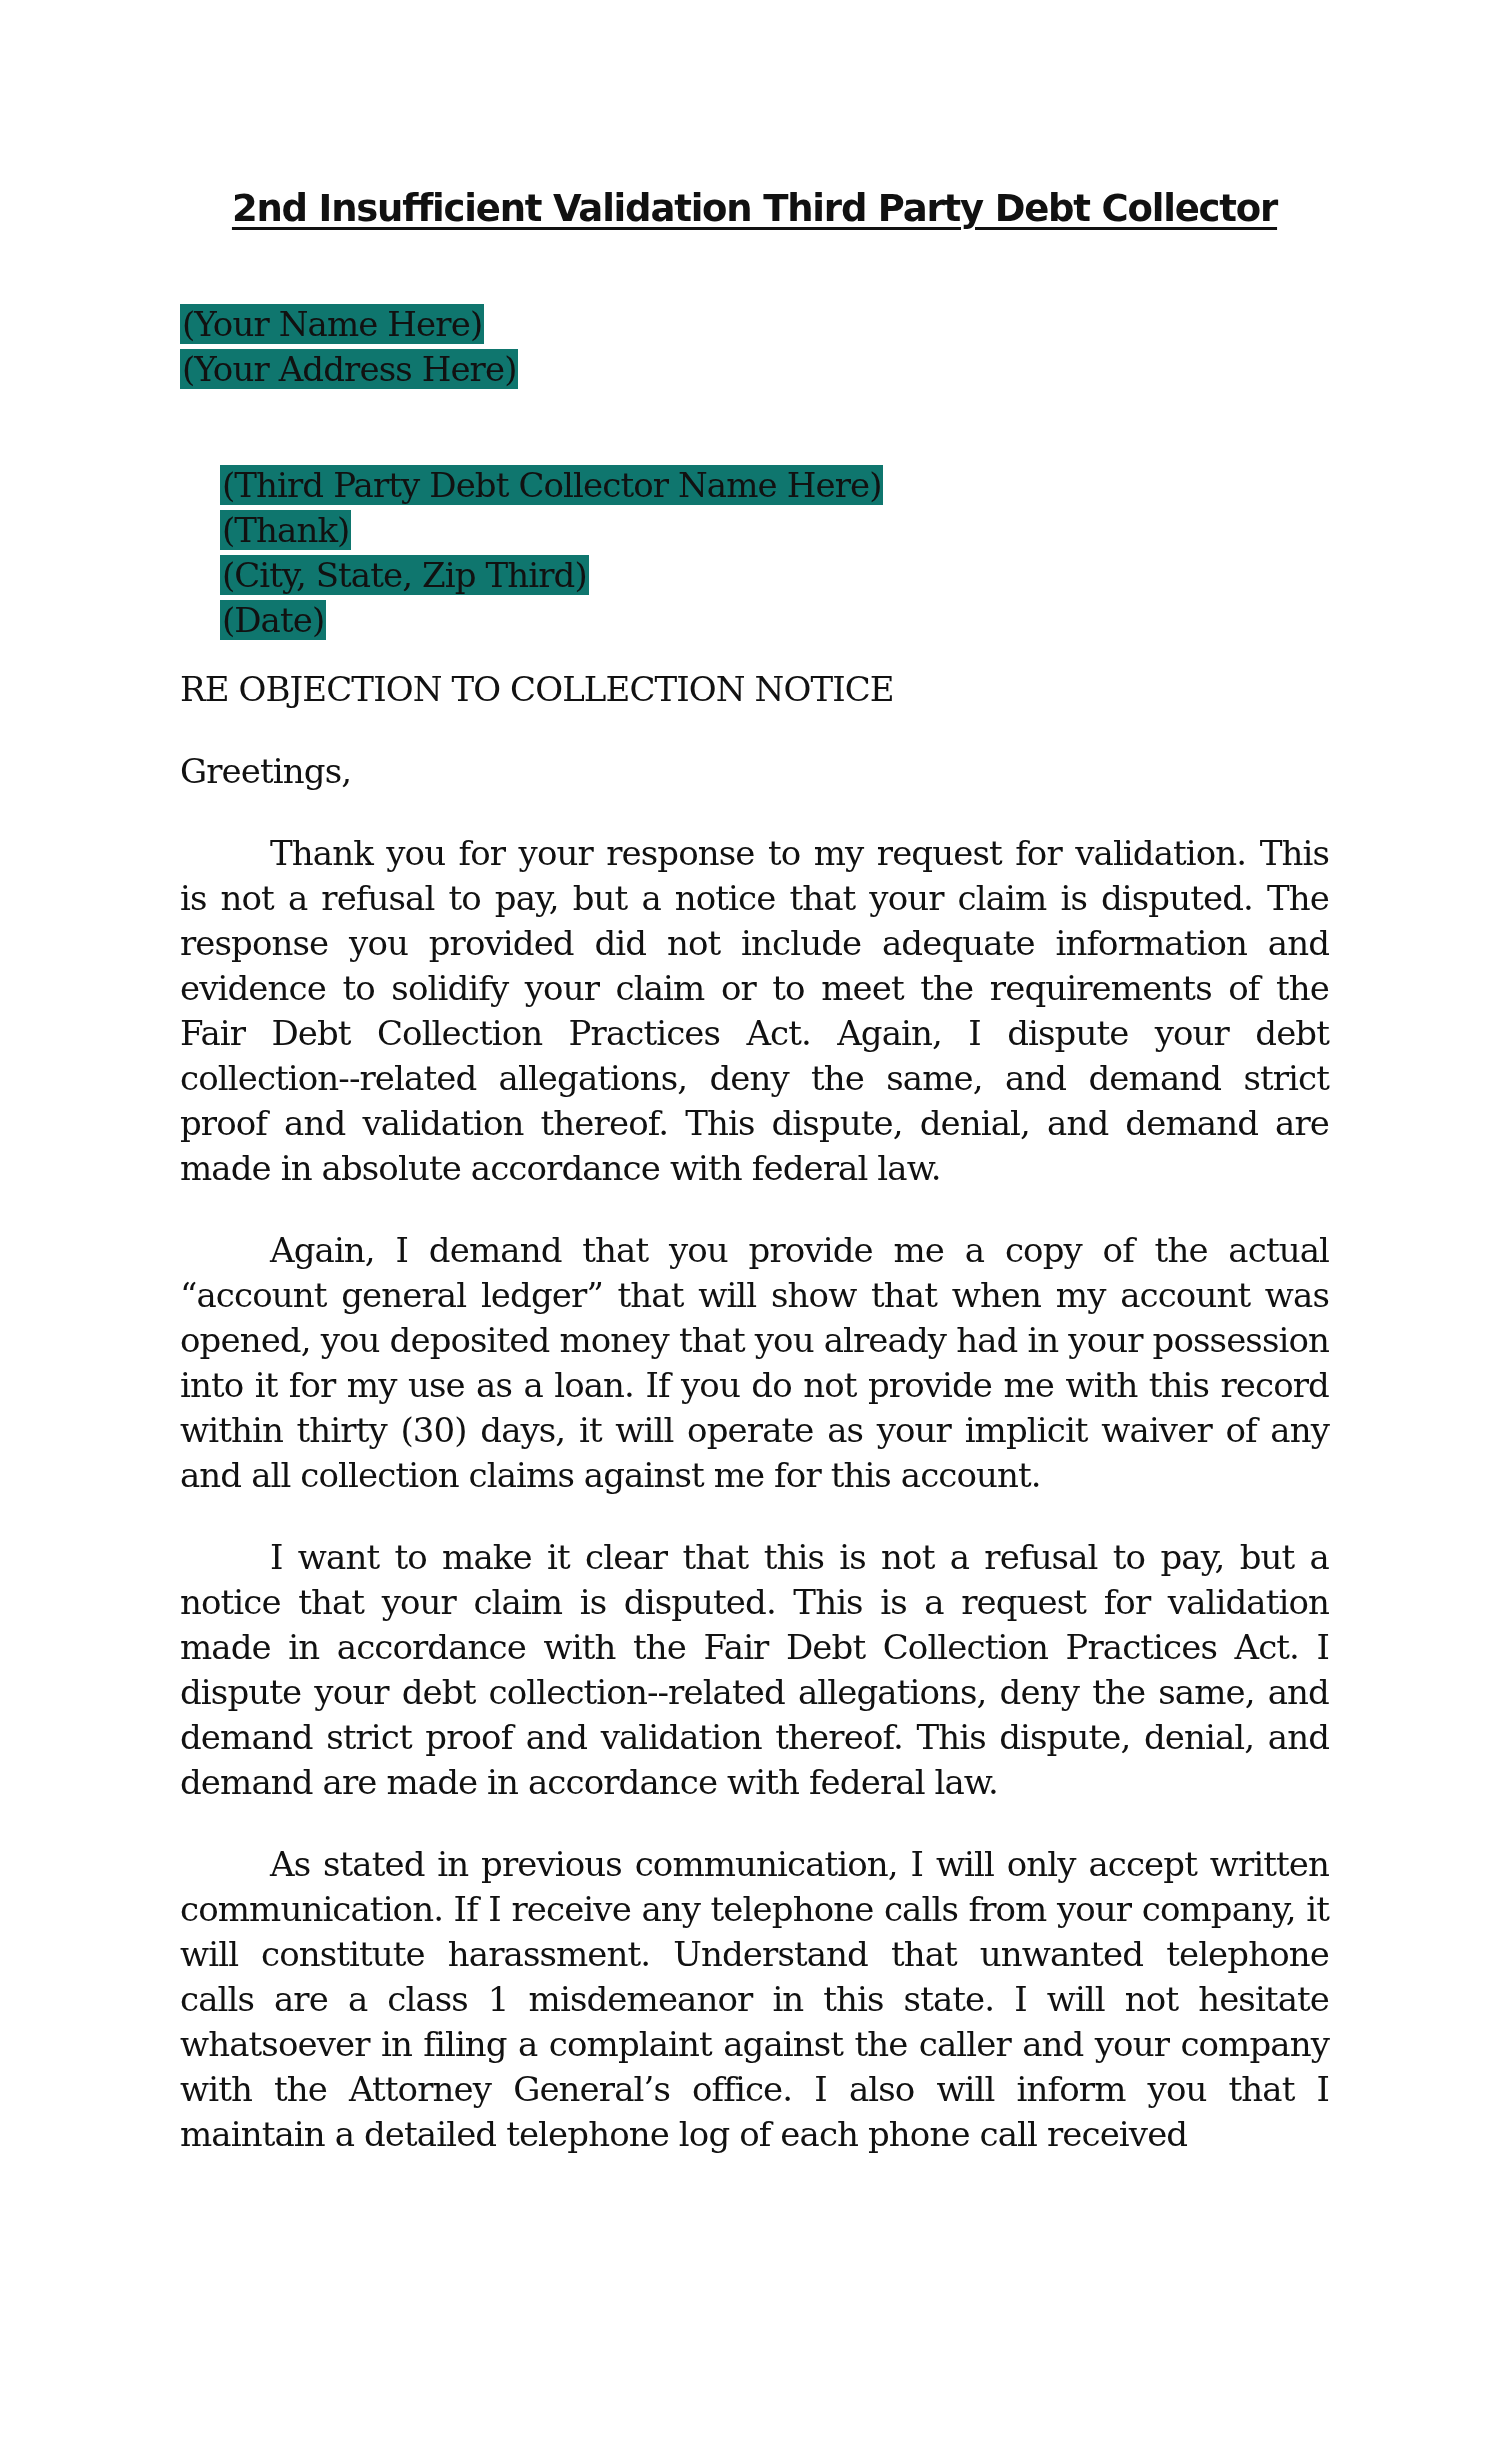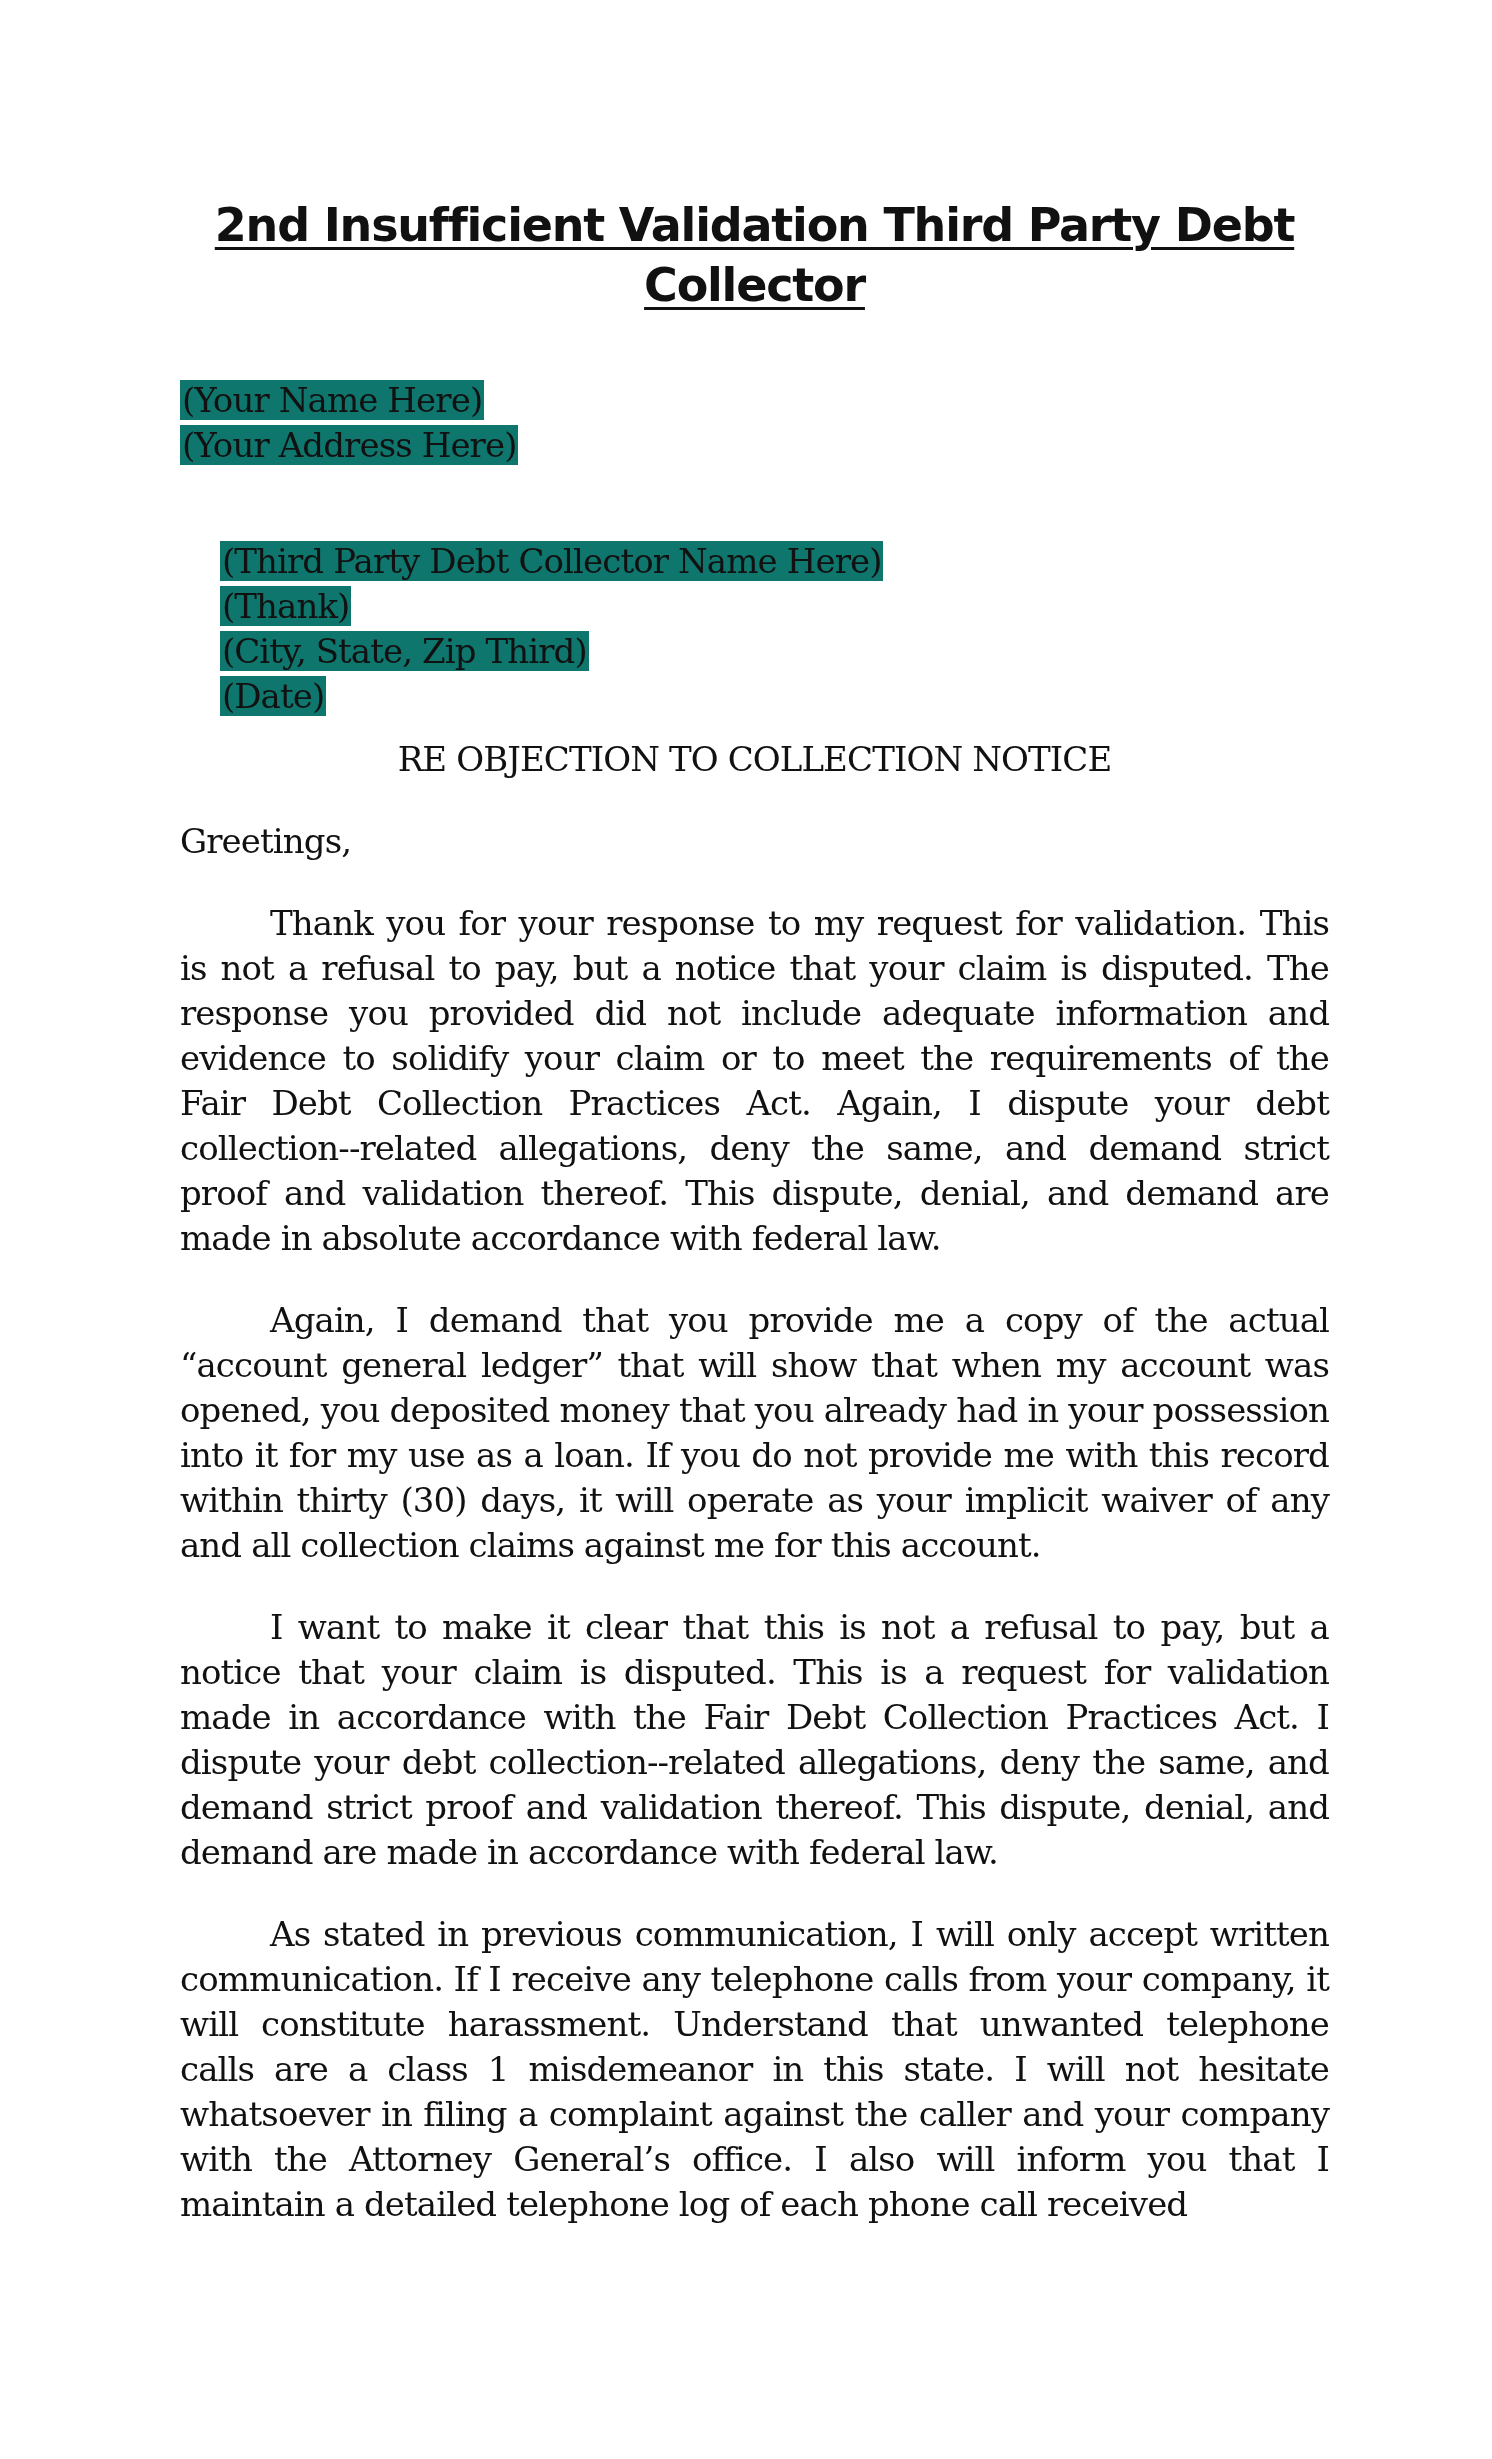--- a/index.html
+++ b/index.html
@@ -16,25 +16,25 @@
   }
   .page {
     position: absolute;
     left: 180px;
     top: 179px;
     width: 1149px;
   }
   .title {
     font-family: "DejaVu Sans", sans-serif;
     font-weight: bold;
-    font-size: 46px;
+    font-size: 37px;
     line-height: 60px;
     text-align: center;
     letter-spacing: -1.2px;
-    margin: 16px;
+    margin: 0;
   }
   .title span {
     text-decoration: underline;
     text-decoration-thickness: 2.9px;
     text-underline-offset: 5.8px;
   }
   .serif {
     font-family: "DejaVu Serif", serif;
     font-size: 34px;
     line-height: 45px;
@@ -43,21 +43,21 @@
   .block {
     margin: 0;
   }
   .hl {
     background: #0f766e;
     padding: 0 1.9px;
   }
   .line { display: block; }
   .addr-sender { margin-top: 63px; }
   .addr-recipient { margin-top: 71px; padding-left: 40px; }
-  .re-line { margin-top: 18px; text-align: center; }
+  .re-line { margin-top: 24px; }
   .greeting { margin-top: 37px; }
   .para {
     text-align: justify;
     text-indent: 90px;
     margin: 37px 0 0 0;
   }
   .para.first { margin-top: 37px; }
 </style>
 </head>
 <body>

